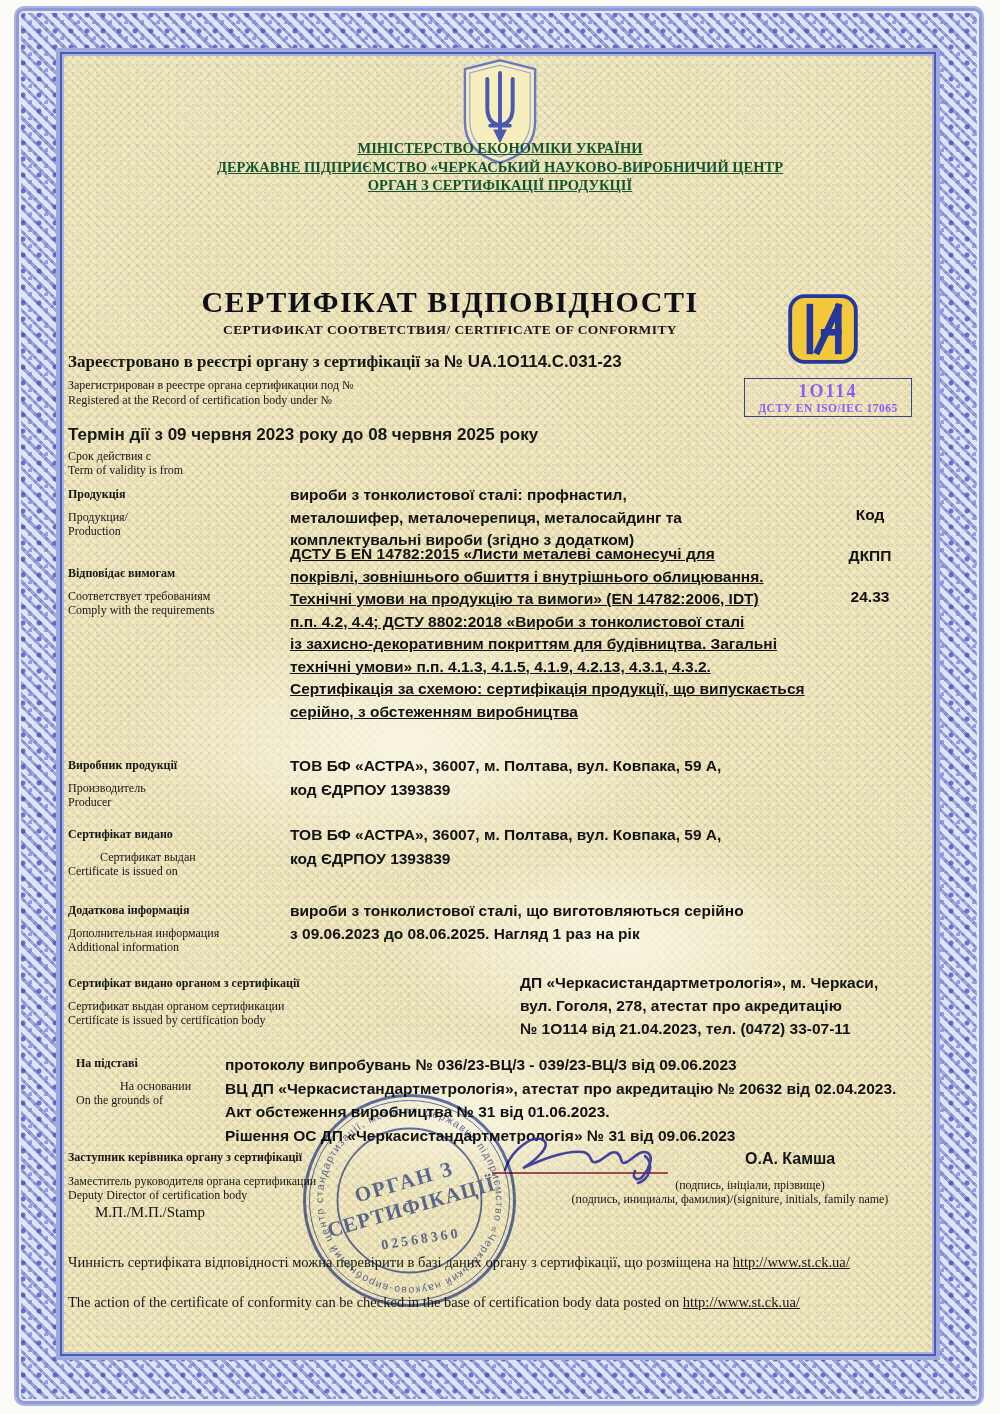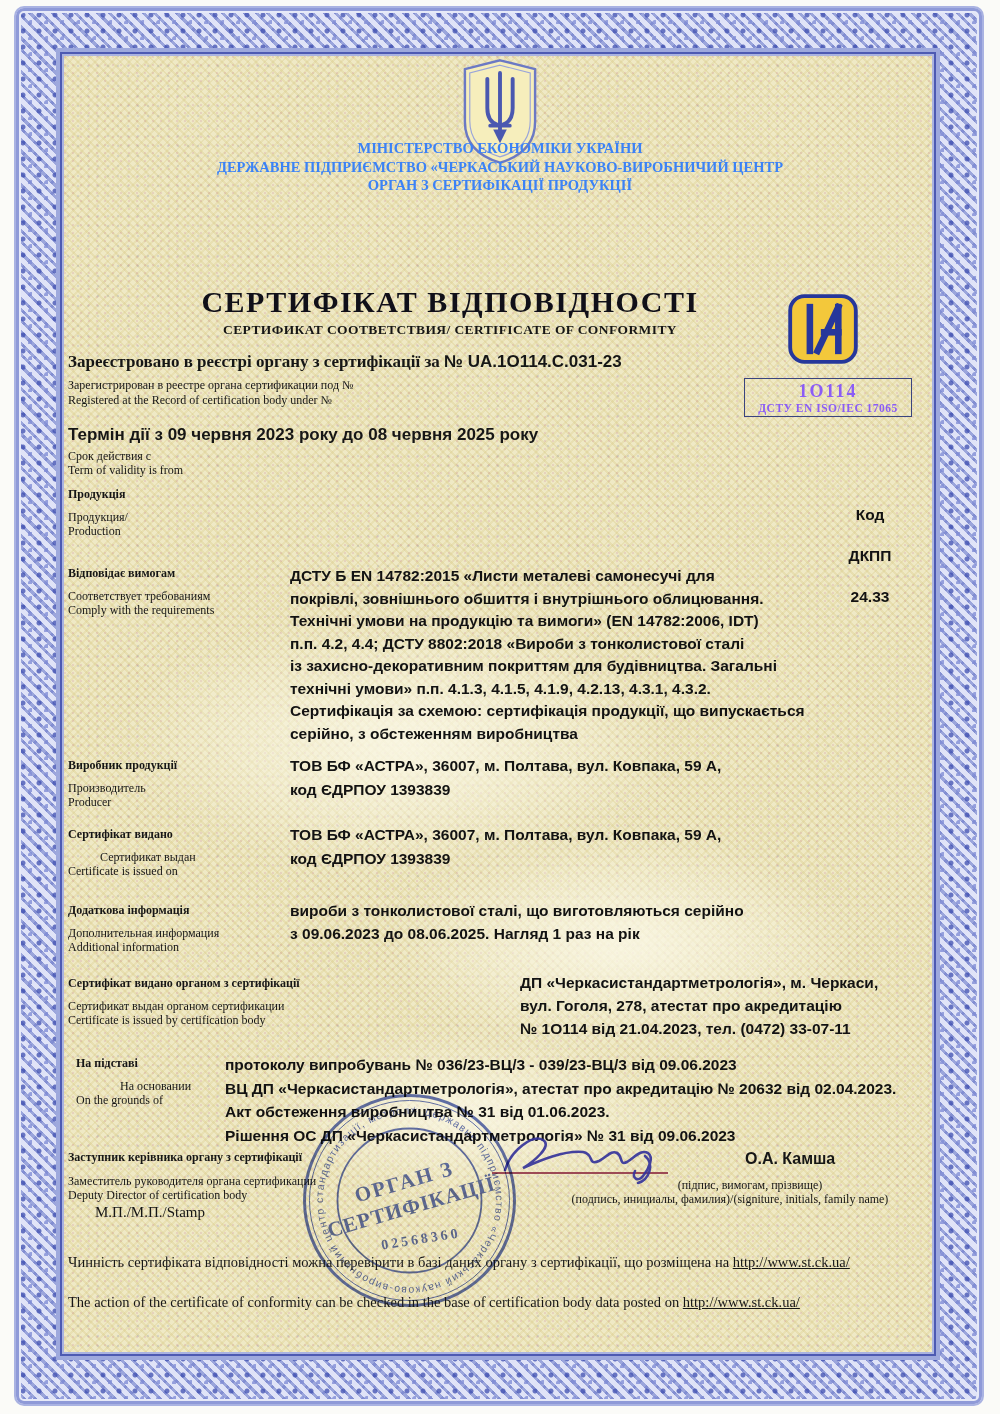--- a/index.html
+++ b/index.html
@@ -20,21 +20,21 @@
     border:2px solid #4d5ab2; box-shadow:0 0 0 4px #9ea9dd, inset 0 0 0 2px #aab3e0;
     background:
       radial-gradient(circle at 3px 3px, rgba(198,122,150,.20) 1px, rgba(198,122,150,0) 1.6px) 0 0/8px 8px,
       radial-gradient(circle at 6px 2px, rgba(112,132,206,.20) 1px, rgba(112,132,206,0) 1.6px) 0 0/10px 10px,
       repeating-linear-gradient(45deg, rgba(214,198,128,.30) 0 2px, rgba(214,198,128,0) 2px 6px),
       repeating-linear-gradient(-45deg, rgba(214,198,128,.26) 0 2px, rgba(214,198,128,0) 2px 6px),
       #efe9c5;}
   .wm{position:absolute;border-radius:50%;filter:blur(14px);background:radial-gradient(ellipse,rgba(250,247,229,.95) 0%,rgba(250,247,229,0) 70%);}
   .abs{position:absolute;}
   .ctr{text-align:center;}
-  .hdr{font-weight:bold;font-size:14.5px;line-height:18.5px;color:#3b82f6;}
+  .hdr{font-weight:bold;font-size:14.5px;line-height:18.5px;color:#14532d;text-decoration:underline;}
   .title{font-weight:bold;font-size:30px;letter-spacing:1.5px;color:#101019;}
   .subtitle{font-weight:bold;font-size:13.5px;letter-spacing:.4px;}
   .lbl{font-weight:bold;font-size:12px;}
   .lblsm{font-size:12px;line-height:14.5px;}
   .regline{font-weight:bold;font-size:17px;}
   .sansb{font-family:"Liberation Sans",sans-serif;font-weight:bold;}
   .val{font-family:"Liberation Sans",sans-serif;font-weight:bold;font-size:15.5px;
        line-height:22.5px;white-space:pre-line;color:#121212;}
   .blue{color:#8b5cf6;}
   .accbox{border:1.5px solid #39457e;text-align:center;padding:2px 8px;}
@@ -97,30 +97,33 @@
   <div class="abs lblsm" style="left:68px;top:378px;">Зарегистрирован в реестре органа сертификации под №</div>
   <div class="abs lblsm" style="left:68px;top:393px;">Registered at the Record of certification body under №</div>
 
   <div class="abs sansb" style="left:68px;top:425px;font-size:17px;">Термін дії з 09 червня 2023 року  до  08 червня 2025 року</div>
   <div class="abs lblsm" style="left:68px;top:449px;">Срок действия с</div>
   <div class="abs lblsm" style="left:68px;top:463px;">Term of validity is from</div>
 
   <div class="abs lbl" style="left:68px;top:487px;">Продукція</div>
   <div class="abs lblsm" style="left:68px;top:510px;">Продукция/</div>
   <div class="abs lblsm" style="left:68px;top:524px;">Production</div>
+  <div class="abs val" style="left:290px;top:484px;width:545px;">вироби з тонколистової сталі: профнастил,
+металошифер, металочерепиця, металосайдинг та
+комплектувальні вироби (згідно з додатком)</div>
   <div class="abs val ctr" style="left:828px;top:484px;width:84px;line-height:20.5px;">
     <div>Код</div>
     <div>ДКПП</div>
     <div>24.33</div>
   </div>
 
   <div class="abs lbl" style="left:68px;top:566px;">Відповідає вимогам</div>
   <div class="abs lblsm" style="left:68px;top:589px;">Соответствует требованиям</div>
   <div class="abs lblsm" style="left:68px;top:603px;">Comply with the requirements</div>
-  <div class="abs val" style="left:290px;top:565px;width:650px;">ДСТУ Б EN 14782:2015 «Листи металеві самонесучі для
+  <div class="abs val" style="left:290px;top:543px;width:650px;text-decoration:underline;">ДСТУ Б EN 14782:2015 «Листи металеві самонесучі для
 покрівлі, зовнішнього обшиття і внутрішнього облицювання.
 Технічні умови на продукцію та вимоги» (EN 14782:2006, IDT)
 п.п. 4.2, 4.4; ДСТУ 8802:2018 «Вироби з тонколистової сталі
 із захисно-декоративним покриттям для будівництва. Загальні
 технічні умови» п.п. 4.1.3, 4.1.5, 4.1.9, 4.2.13, 4.3.1, 4.3.2.
 Сертифікація за схемою: сертифікація продукції, що випускається
 серійно, з обстеженням виробництва</div>
 
   <div class="abs lbl" style="left:68px;top:758px;">Виробник продукції</div>
   <div class="abs lblsm" style="left:68px;top:781px;">Производитель</div>
@@ -162,21 +165,21 @@
 
   <div class="abs sigline" style="left:492px;top:1172px;width:176px;"></div>
   <svg class="abs" style="left:495px;top:1126px;" width="180" height="60" viewBox="0 0 180 60">
     <g stroke="#36359b" stroke-width="2.6" fill="none" stroke-linecap="round" opacity=".92">
       <path d="M10 44 C16 24 38 8 48 14 C58 20 38 36 28 42 C46 34 70 24 88 26 C100 28 92 40 104 35 C112 31 116 24 122 27"></path>
       <path d="M122 27 C128 30 124 40 132 36 C140 31 146 23 153 27 C159 31 154 43 148 50 C144 56 136 53 140 45"></path>
       <path d="M150 30 C160 38 154 54 143 57"></path>
     </g>
   </svg>
   <div class="abs sansb" style="left:745px;top:1150px;font-size:16px;">О.А. Камша</div>
-  <div class="abs lblsm ctr" style="left:600px;top:1178px;width:300px;">(підпис, вимогам, прізвище)</div>
+  <div class="abs lblsm ctr" style="left:600px;top:1178px;width:300px;">(подпись, ініціали, прізвище)</div>
   <div class="abs lblsm ctr" style="left:510px;top:1192px;width:440px;">(подпись, инициалы, фамилия)/(signiture, initials, family name)</div>
 
   <svg class="abs stamp" style="left:292px;top:1083px;" width="235" height="235" viewBox="0 0 235 235">
     <defs>
       <path id="ringPath" d="M117.5,31 a86.5,86.5 0 1,1 -0.1,0"></path>
     </defs>
     <circle cx="117.5" cy="117.5" r="105" fill="none" stroke="#3c50b0" stroke-width="3"></circle>
     <circle cx="117.5" cy="117.5" r="100" fill="none" stroke="#3c50b0" stroke-width="1"></circle>
     <circle cx="117.5" cy="117.5" r="72" fill="none" stroke="#3c50b0" stroke-width="1.8"></circle>
     <text font-family="Liberation Sans, sans-serif" font-size="10.5" fill="#3c50b0" letter-spacing="1.2">

